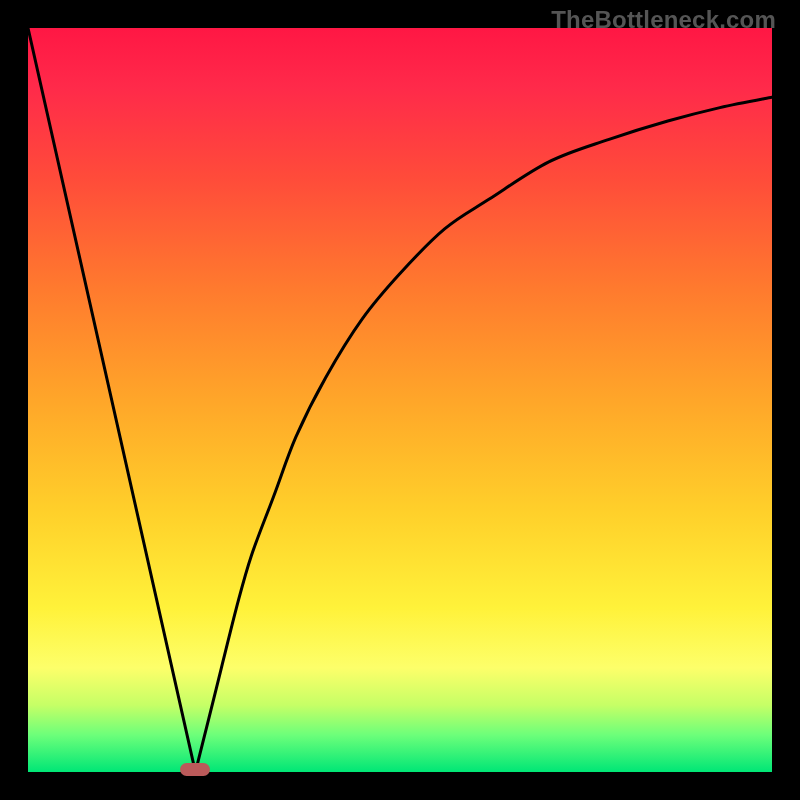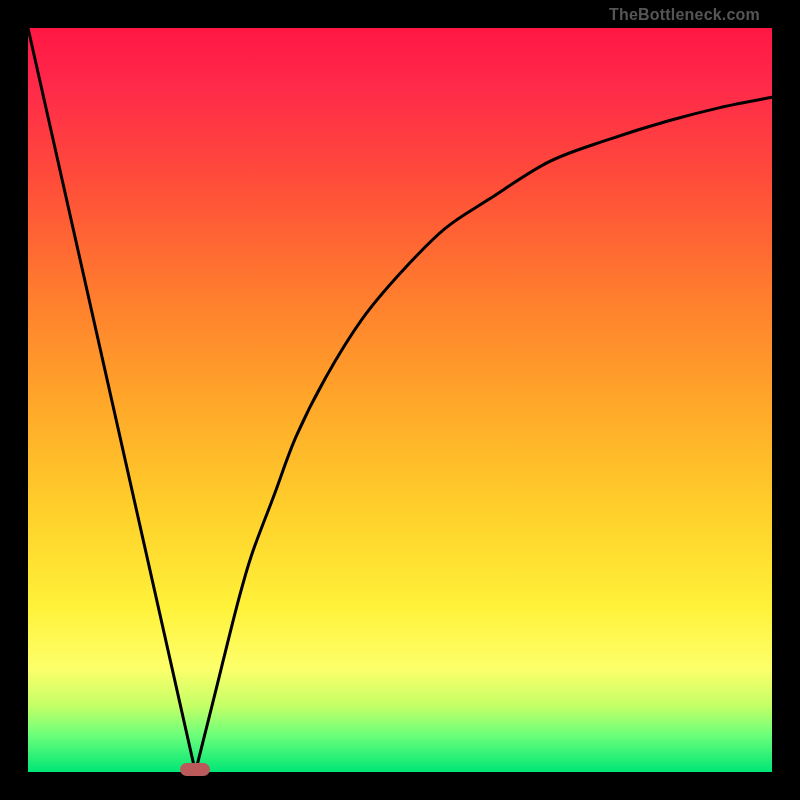--- a/index.html
+++ b/index.html
@@ -35,23 +35,23 @@
       #fff23a 78%,
       #fdff6a 86%,
       #c6ff66 91%,
       #6dff7a 95%,
       #00e676 100%
     );
   }
   .watermark {
     position: absolute;
     top: 6px;
-    right: 40px;
+    right: 24px;
     color: #555;
-    font-size: 16px;
+    font-size: 24px;
     font-weight: 600;
     letter-spacing: 0.2px;
     user-select: none;
   }
   svg.curve {
     position: absolute;
     left: 0;
     top: 0;
     width: 744px;
     height: 744px;

